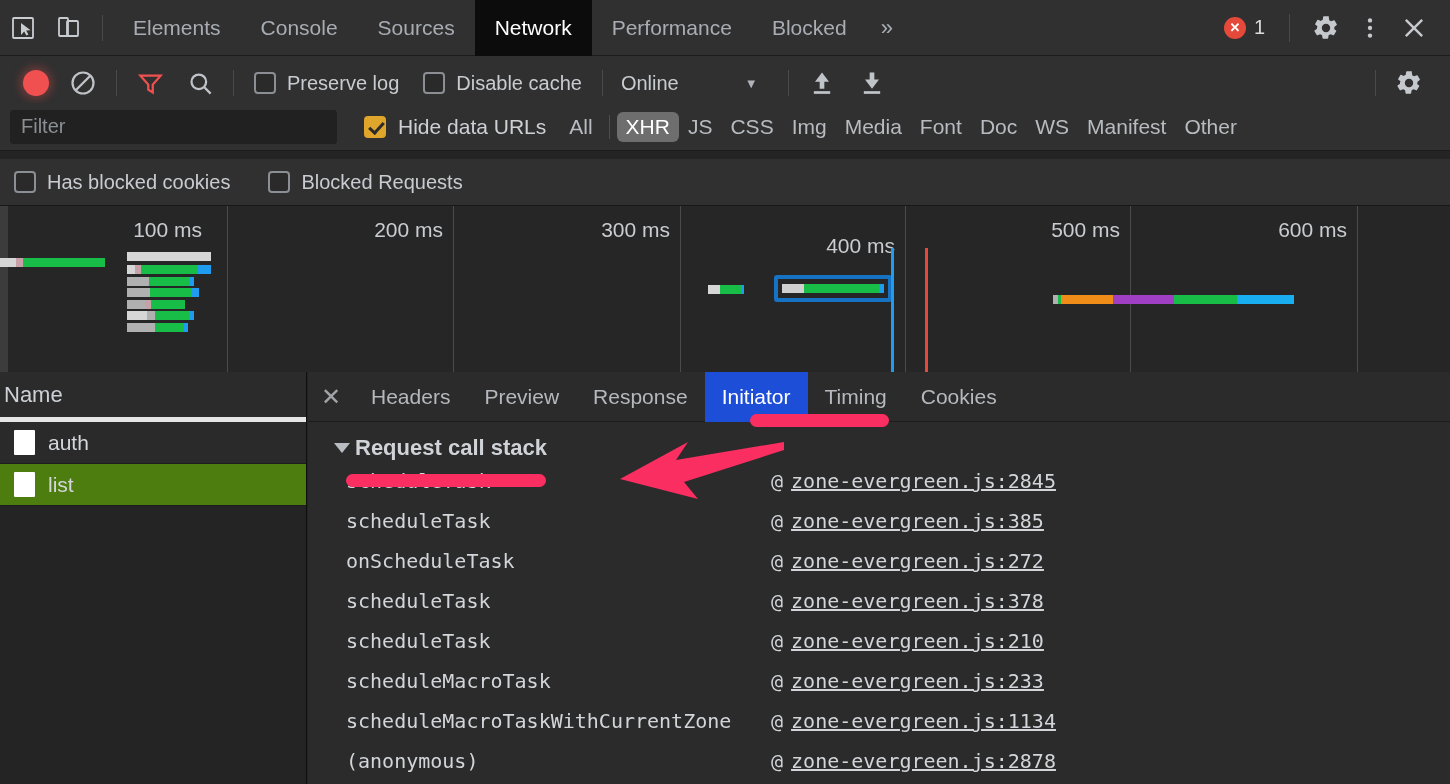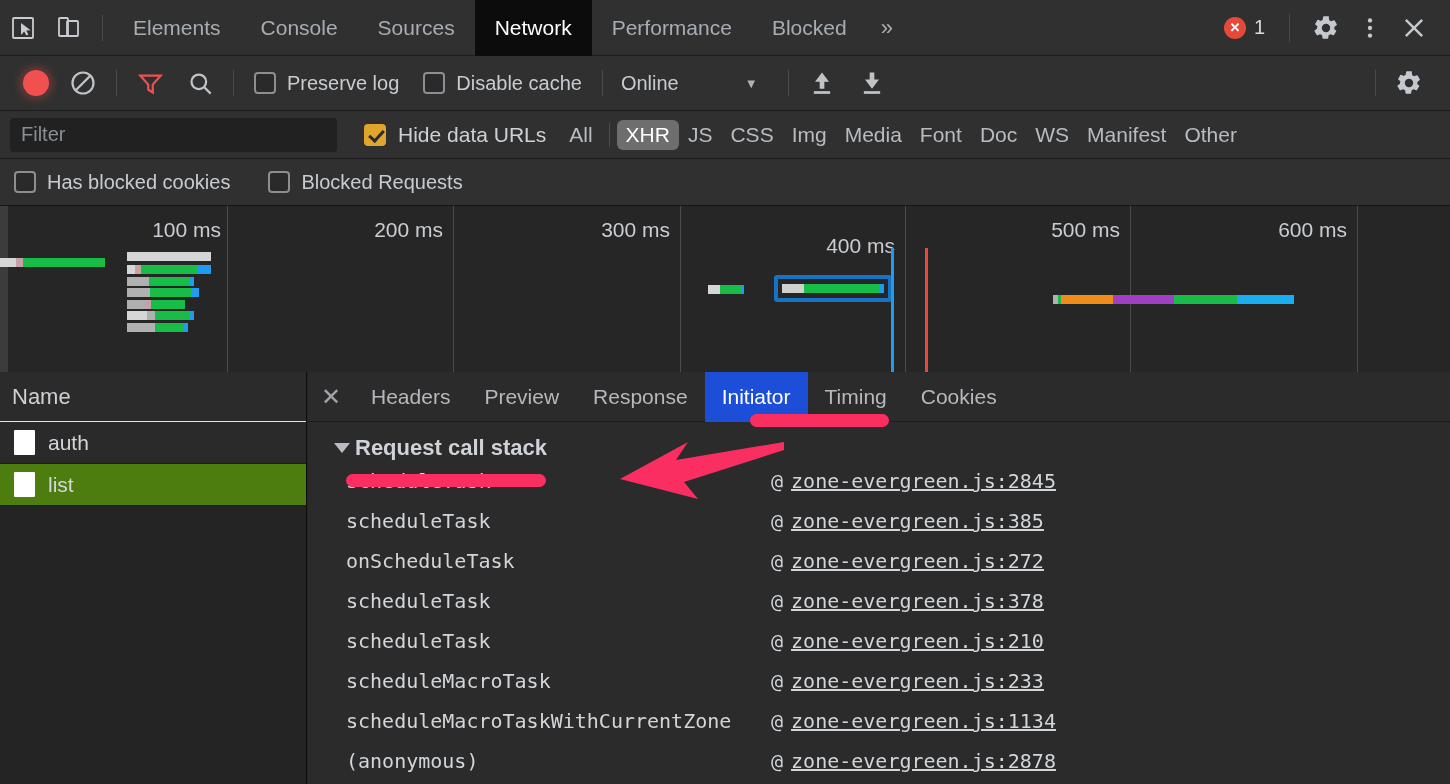--- a/index.html
+++ b/index.html
@@ -57,21 +57,21 @@
     border:solid #2b2b2b; border-width:0 3px 3px 0; transform:rotate(42deg);
   }
   .chk-label{ color:#c8ccd0; font-size:20px; white-space:nowrap;}
   .throttle{ display:flex; align-items:center; gap:0; height:44px; padding-left:10px;}
   .throttle-val{ color:#c8ccd0; font-size:20px; }
   .throttle-arrow{ color:#b0b4b8; font-size:13px; margin-left:66px;}
   .nb-right{ margin-left:auto; display:flex; align-items:center; padding-right:16px;}
 
   
   .filterbar{
-    position:absolute; left:0; top:111px; width:1450px; height:48px;
+    position:absolute; left:0; top:103px; width:1450px; height:48px;
     background:#303030; display:flex; align-items:center; padding-left:10px;
     border-bottom:1px solid #1c1c1c;
   }
   .filter-input{
     width:327px; height:34px; background:#212121; border:1px solid #212121; border-radius:3px;
     color:#8a8f94; font-size:20px; padding:0 10px; font-family:"Liberation Sans",sans-serif;
     outline:none;
   }
   .filter-input::placeholder{ color:#8a8f94; }
   .hdu{ display:flex; align-items:center; gap:12px; margin-left:27px;}
@@ -108,22 +108,22 @@
   .selbox{
     position:absolute; border:4px solid #1673c4; border-radius:3px;
   }
 
   
   .namecol{
     position:absolute; left:0; top:372px; width:307px; height:412px;
     background:#242424; border-right:1px solid #101010;
   }
   .namehead{
-    height:50px; background:#2b2b2b; display:flex; align-items:center; padding-left:12px;
-    border-bottom:1px solid #e5e5e5; color:#cdd1d5; font-size:22px;text-align:center;
+    height:50px; background:#2b2b2b; display:flex; align-items:center; padding-left:4px;
+    border-bottom:5px solid #e5e5e5; color:#cdd1d5; font-size:22px;text-align:center;
   }
   .namerow{
     height:42px; display:flex; align-items:center; gap:13px; padding-left:14px;
     border-bottom:1px solid #1d1d1d; color:#d3d7db; font-size:21px;
   }
   .namerow.alt{ background:#2a2a2a;}
   .namerow.hl{ background:#4d7c0f;}
   .docicon{ width:21px; height:25px; background:#fff; border-radius:1px; flex:none;}
 
   .detail{
@@ -326,21 +326,21 @@
     <div class="chk-wrap" style="margin-left:14px;">
       <div class="chkbox"></div>
       <div class="chk-label">Blocked Requests</div>
     </div>
   </div>
 
   <div class="overview">
     <div class="ov-left-handle"></div>
     <div id="ov-ticks">
         <div class="tick" style="left: 227px; width: 0px;"></div>
-        <div class="ticklabel" style="left: 101px; width: 120px;">100 ms</div>
+        <div class="ticklabel" style="left: 82px; width: 120px;">100 ms</div>
         <div class="tick" style="left: 453px; width: 0px;"></div>
         <div class="ticklabel" style="left: 323px; width: 120px;">200 ms</div>
         <div class="tick" style="left: 680px; width: 0px;"></div>
         <div class="ticklabel" style="left: 550px; width: 120px;">300 ms</div>
         <div class="tick" style="left: 905px; width: 0px;"></div>
         <div class="ticklabel" style="left: 775px; width: 120px; margin-top: 16px;">400 ms</div>
         <div class="tick" style="left: 1130px; width: 0px;"></div>
         <div class="ticklabel" style="left: 1000px; width: 120px;">500 ms</div>
         <div class="tick" style="left: 1357px; width: 0px;"></div>
         <div class="ticklabel" style="left: 1227px; width: 120px;">600 ms</div>

